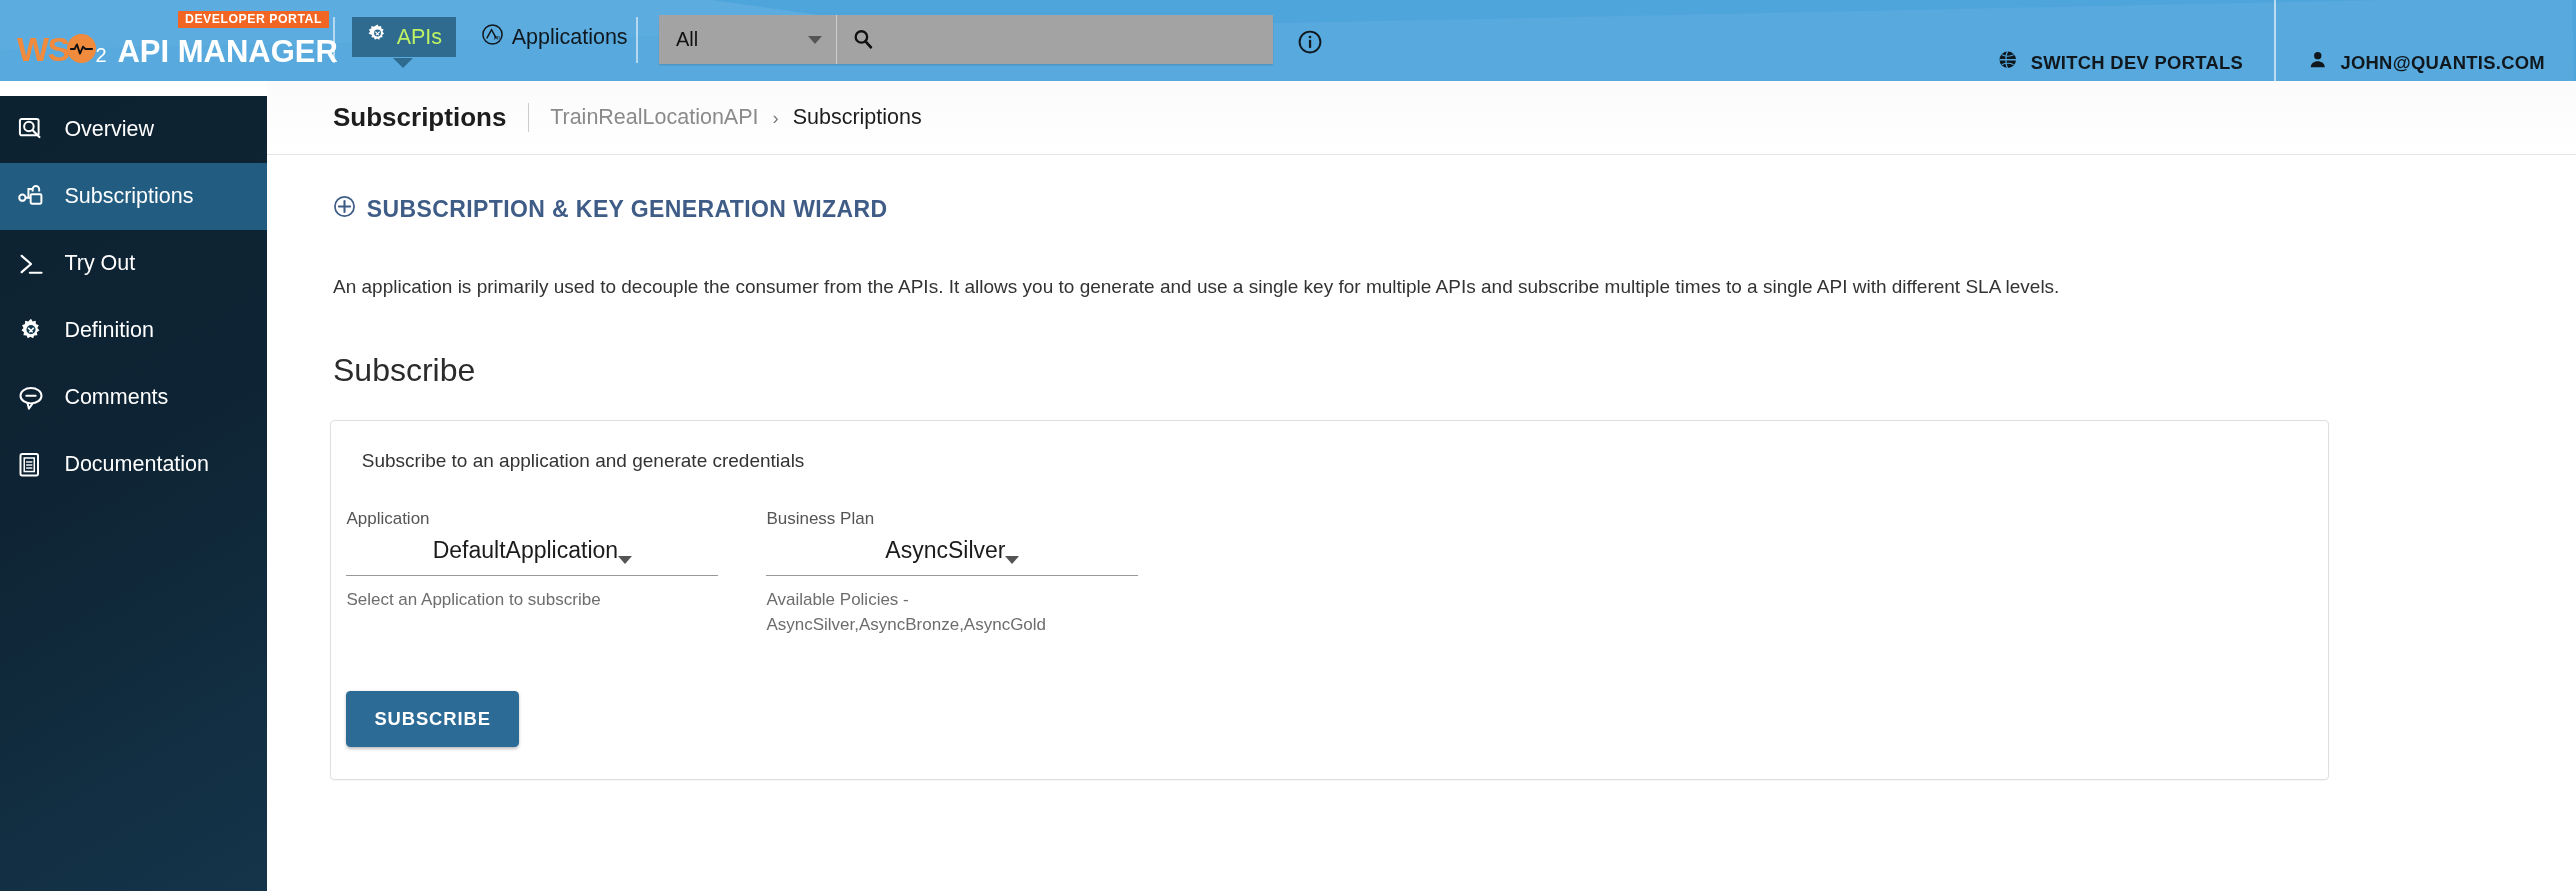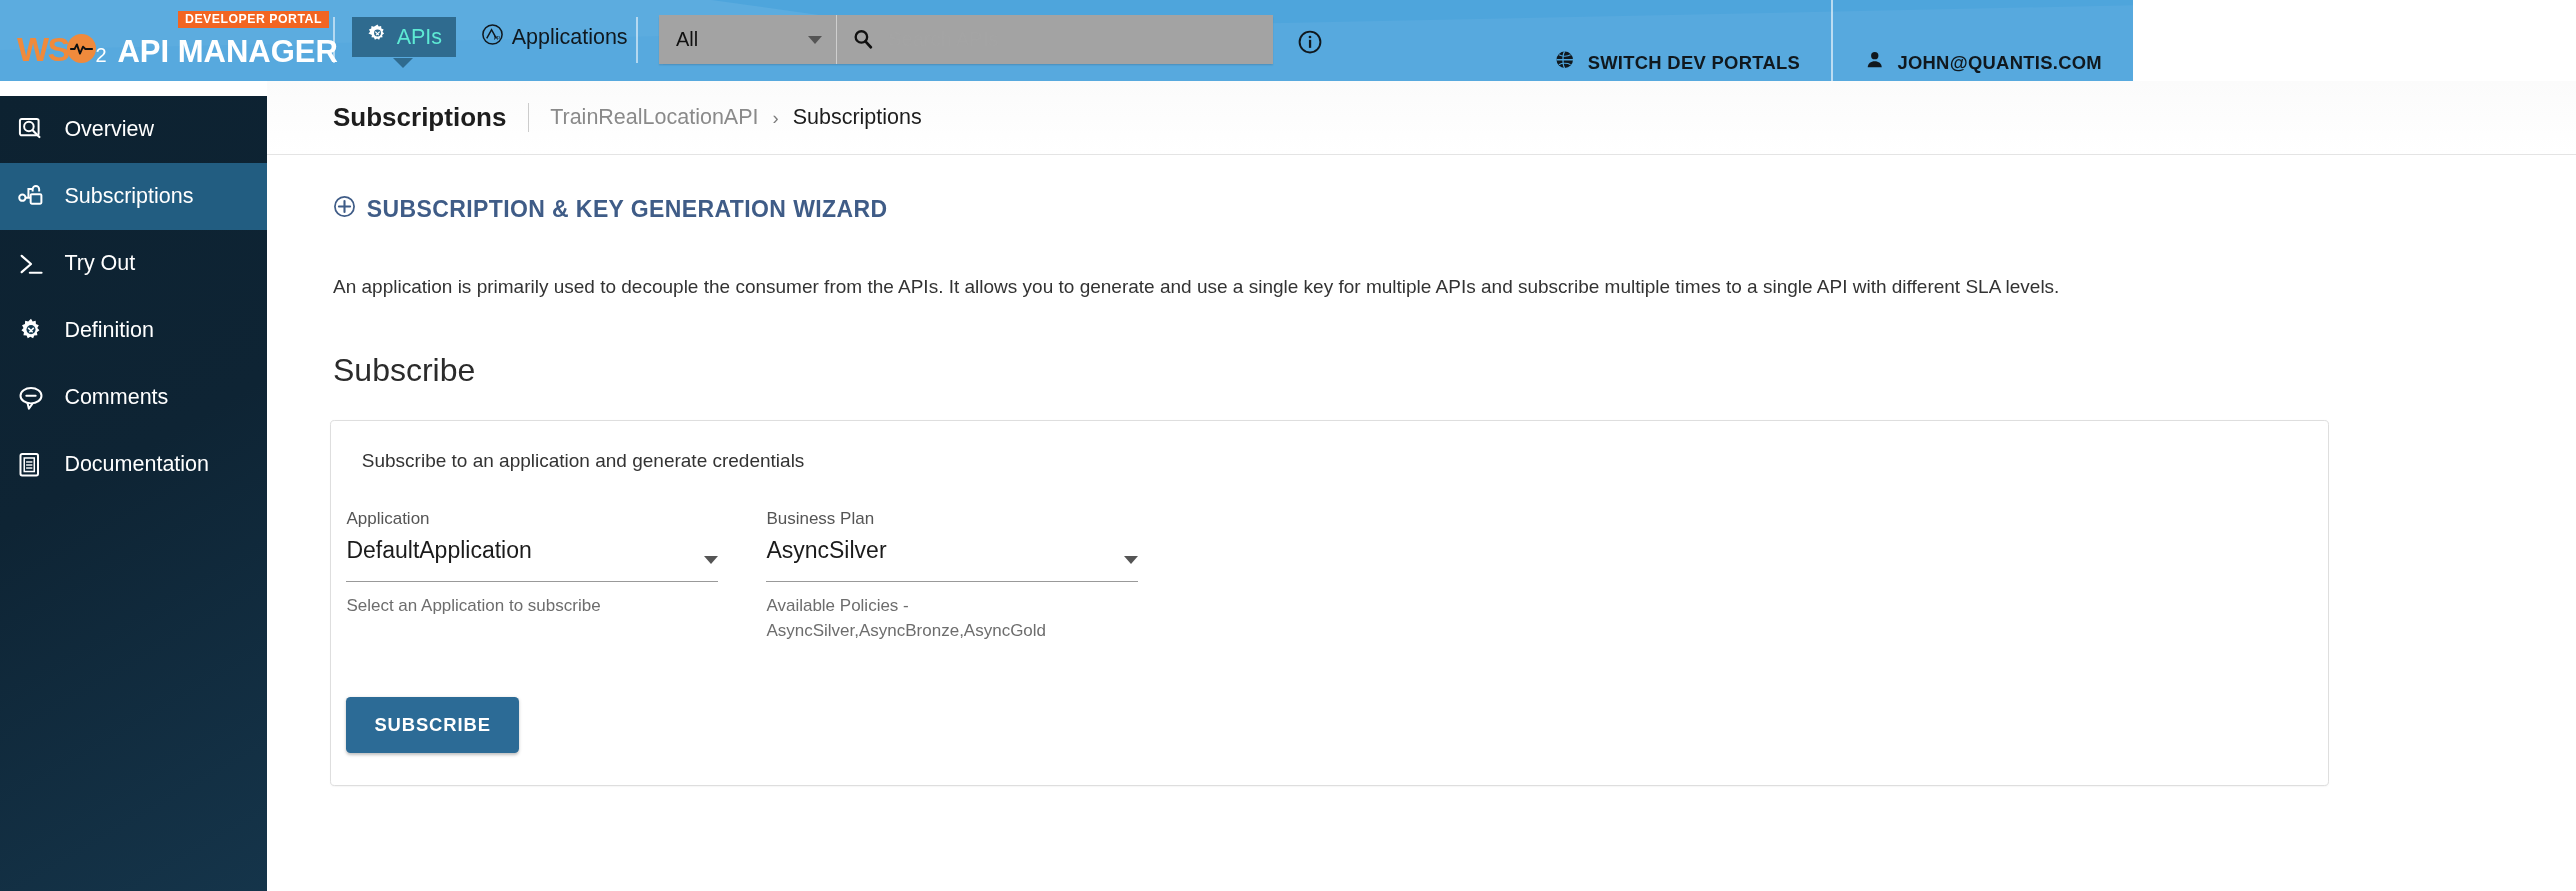--- a/index.html
+++ b/index.html
@@ -12,21 +12,21 @@
     height: 892px;
     font-family: "Liberation Sans", sans-serif;
     overflow: hidden;
     position: relative;
   }
 
   
   .header {
     position: absolute;
     left: 0; top: 0;
-    width: 2133px;
+    width: 2576px;
     height: 81px;
     background: #4ea5dc;
     overflow: hidden;
   }
   .header-swoosh {
     position: absolute;
     left: 0; top: -100px;
     width: 1228px;
     height: 200px;
     background: #5cacdf;
@@ -109,21 +109,21 @@
     background: rgba(255,255,255,0.55);
   }
   .nav-tab {
     position: absolute;
     top: 17px;
     height: 40px;
     display: flex;
     align-items: center;
     gap: 7.7px;
     padding: 0 14px;
-    color: #5eead4;
+    color: #bef264;
     font-size: 21.5px;
     cursor: pointer;
     box-sizing: border-box;
   }
   .nav-tab.active {
     background: #2f6b8f;
   }
   .nav-tab.active::after {
     content: "";
     position: absolute;
@@ -323,23 +323,23 @@
   .field { width: 372px; }
   .field.second { margin-left: 48px; }
   .field-label {
     font-size: 17px;
     color: #555555;
     margin-bottom: 7.7px;
   }
   .field-control {
     display: flex;
     align-items: flex-end;
-    justify-content: space-between;
+    justify-content: center;
     border-bottom: 0.8px solid #999999;
-    padding-bottom: 17px;
+    padding-bottom: 11px;
     cursor: pointer;
   }
   .field-value {
     font-size: 23px;
     color: #1b1b1b;
   }
   .field-help {
     margin-top: 12.3px;
     font-size: 17px;
     color: #6d6d6d;

